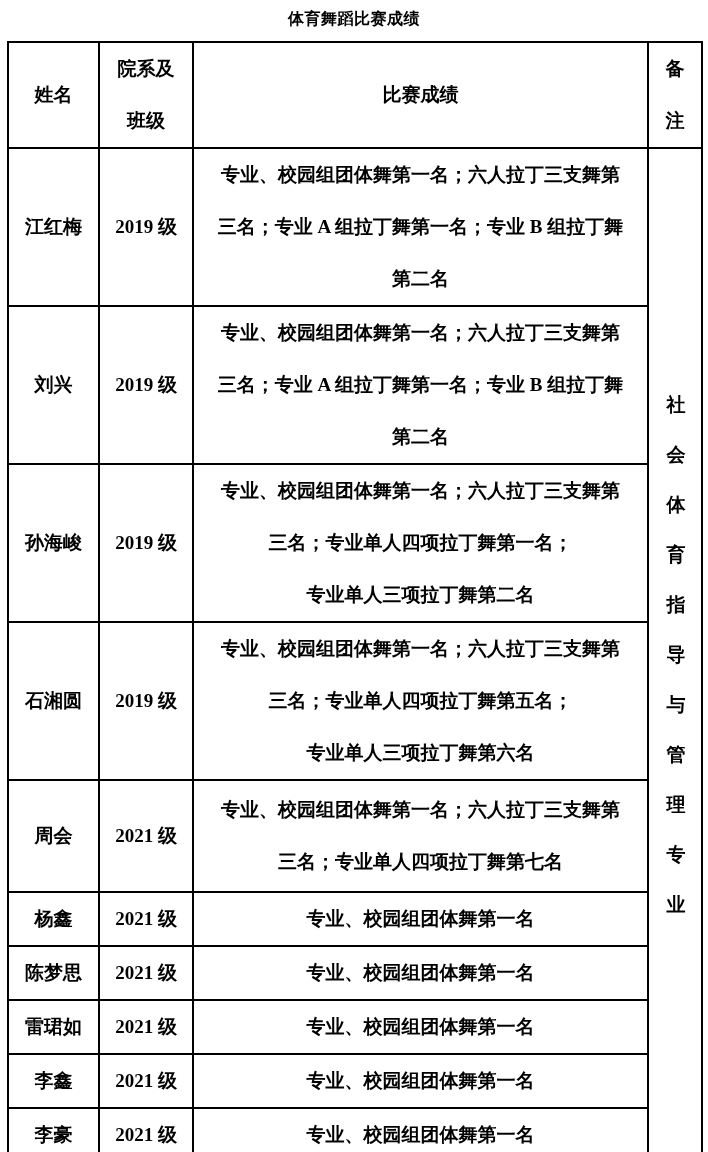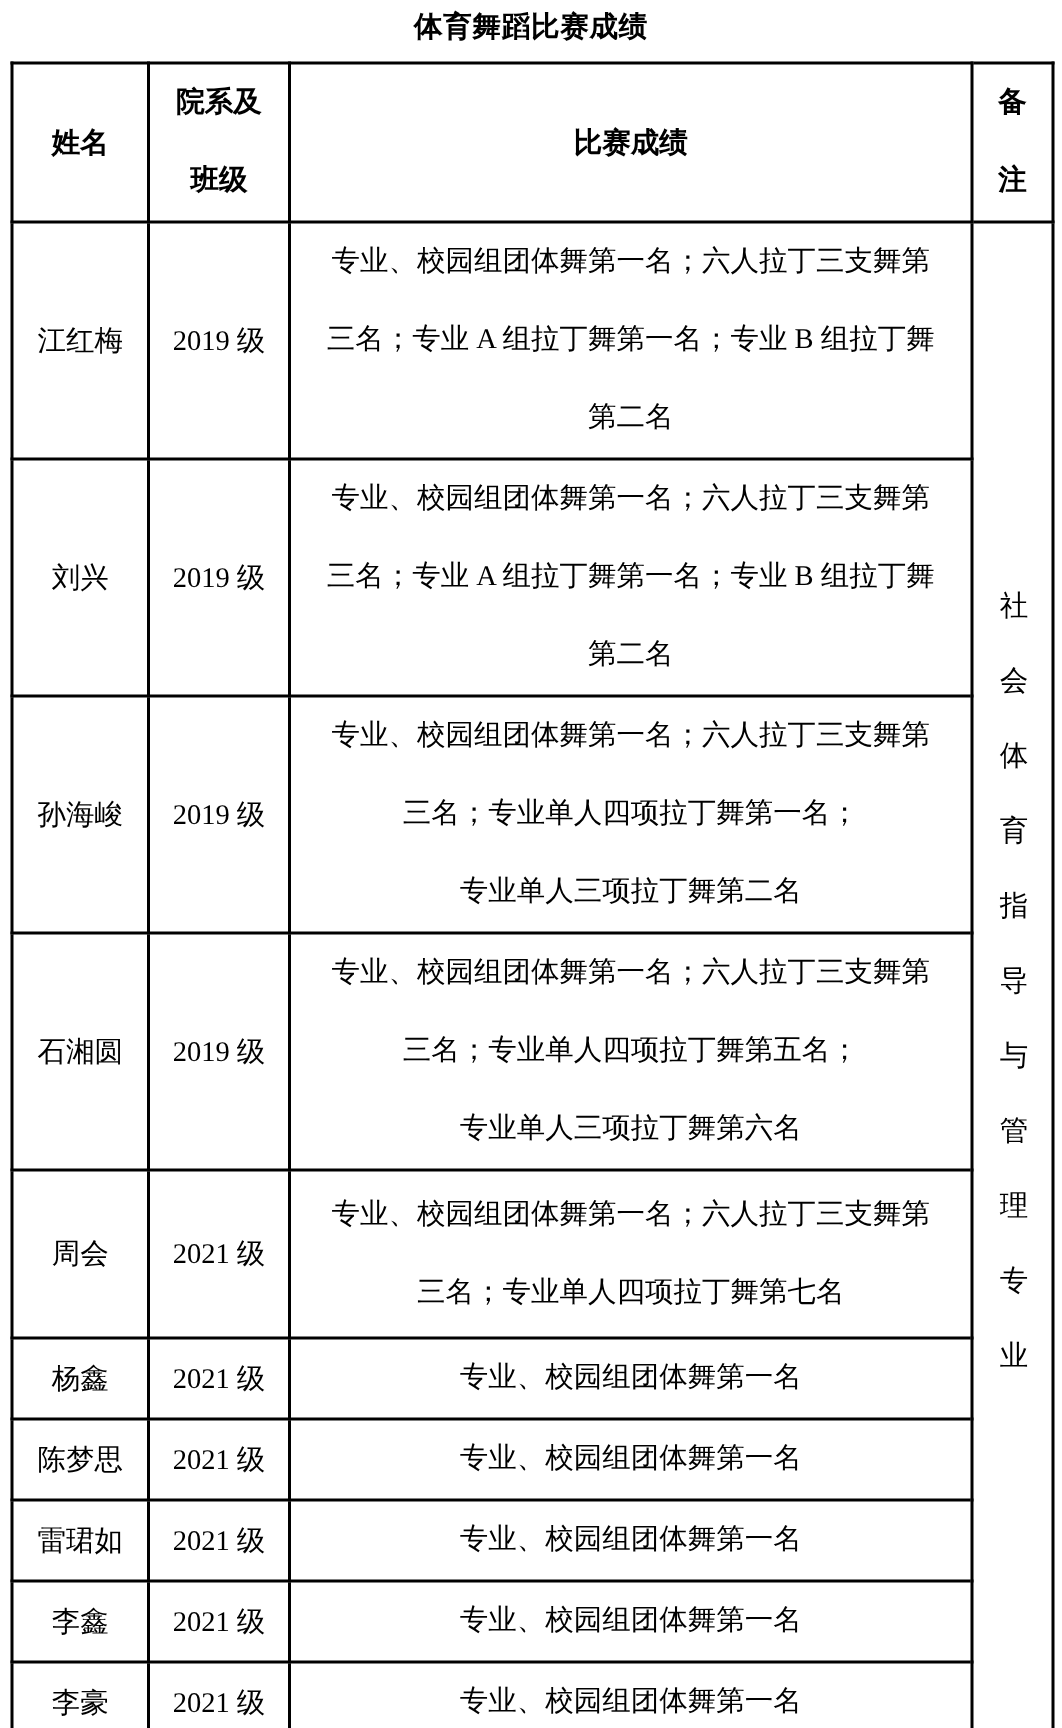--- a/index.html
+++ b/index.html
@@ -15,38 +15,38 @@
     height: 1152px;
     background: #ffffff;
     overflow: hidden;
   }
   .doc-title {
     margin: 0;
     padding-top: 7px;
     height: 24px;
     line-height: 24px;
     text-align: center;
-    font-size: 19px;
+    font-size: 16px;
     font-weight: bold;
     letter-spacing: 0.5px;
   }
   table.results-table {
     border-collapse: collapse;
     table-layout: fixed;
     width: 694px;
     margin: 10px 0 0 7px;
   }
   .results-table th,
   .results-table td {
     border: 2px solid #000000;
     padding: 0;
     text-align: center;
     vertical-align: middle;
     font-size: 19px;
-    font-weight: normal;
+    font-weight: bold;
     overflow: hidden;
   }
   .results-table th { font-weight: bold; }
   .pre { white-space: pre-line; }
   .lh50 { line-height: 52px; }
   .h-head  { height: 103px; }
   .h-tall  { height: 157px; }
   .h-mid   { height: 112px; }
   .h-short { height: 54px; }
   .remark-cell { vertical-align: middle; }

